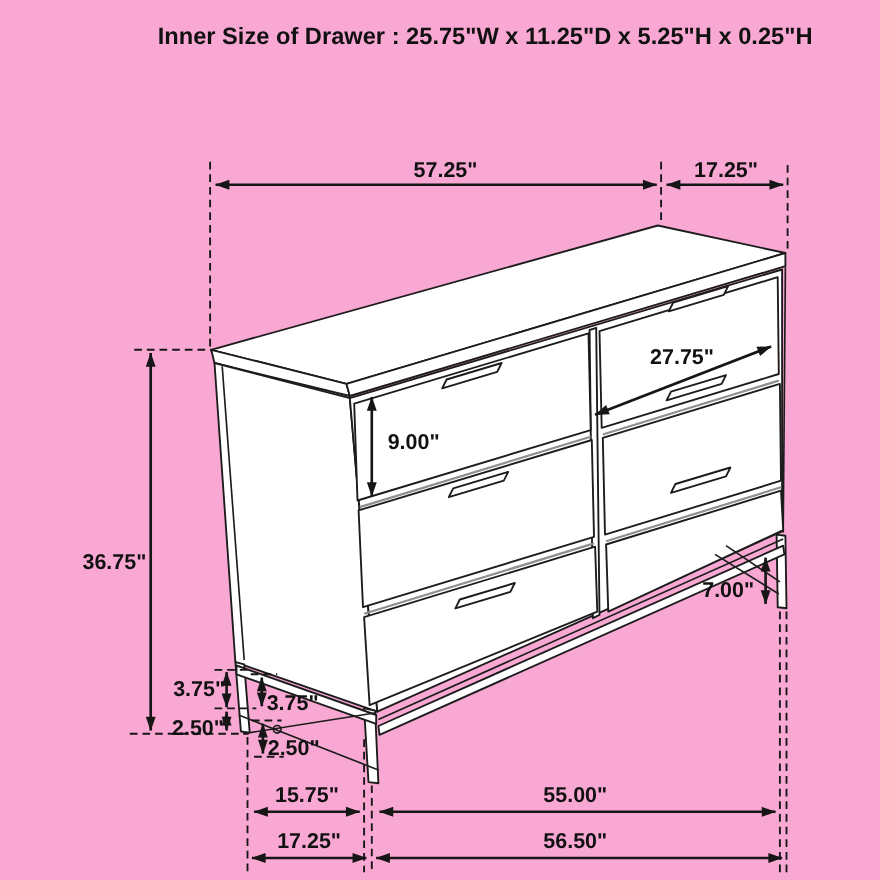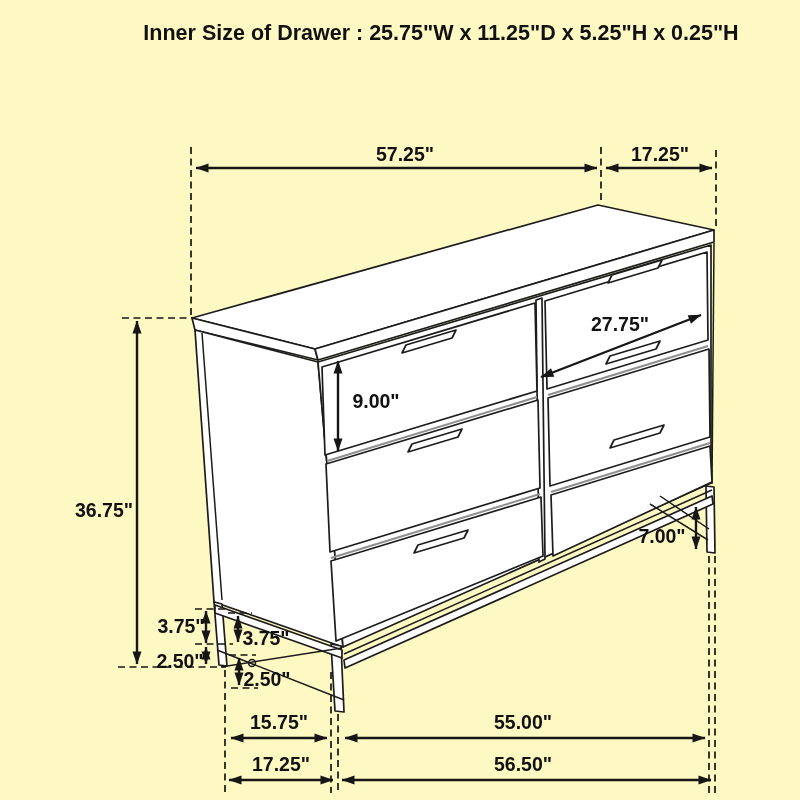--- a/index.html
+++ b/index.html
@@ -1,16 +1,16 @@
 <!DOCTYPE html>
 <html><head>
 <meta charset="utf-8">
 <style>
   html,body{margin:0;padding:0;background:#ffffff;}
-  .page{position:relative;width:800px;height:800px;background:#fef9c3;overflow:hidden;
+  .page{position:relative;width:800px;height:800px;background:#f9a8d4;overflow:hidden;
         font-family:"Liberation Sans",sans-serif;}
   svg{position:absolute;left:0;top:0;}
   .outline{fill:#ffffff;stroke:#1c1c1c;stroke-width:1.7;stroke-linejoin:round;}
   .thin{fill:none;stroke:#1c1c1c;stroke-width:1.5;}
   .gray{fill:none;stroke:#8f8f8f;stroke-width:2;}
   .dim{fill:none;stroke:#161616;stroke-width:2.4;marker-start:url(#ah);marker-end:url(#ah);}
   .ext{fill:none;stroke:#161616;stroke-width:1.7;stroke-dasharray:7 4.5;}
   .dimlab{font:bold 19.5px "Liberation Sans",sans-serif;fill:#111111;text-anchor:middle;}
   .title{font:bold 21.5px "Liberation Sans",sans-serif;fill:#111111;text-anchor:middle;}
 </style>

